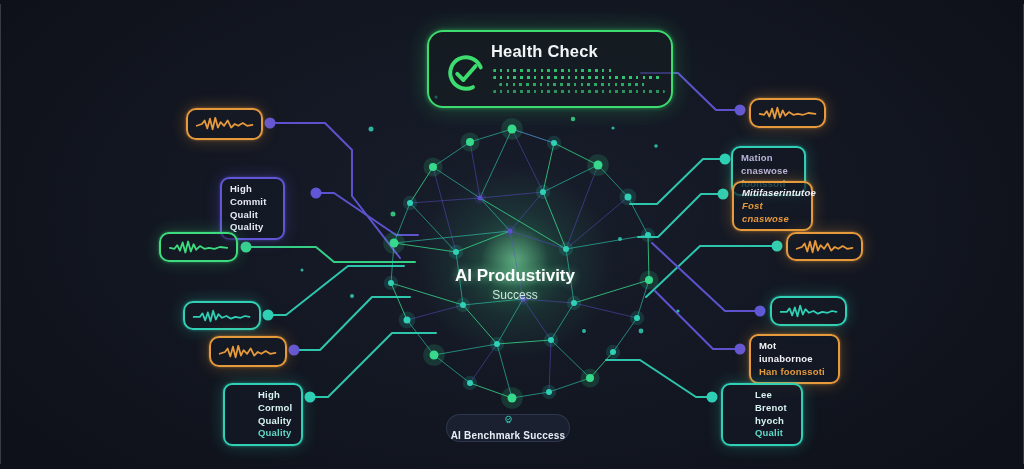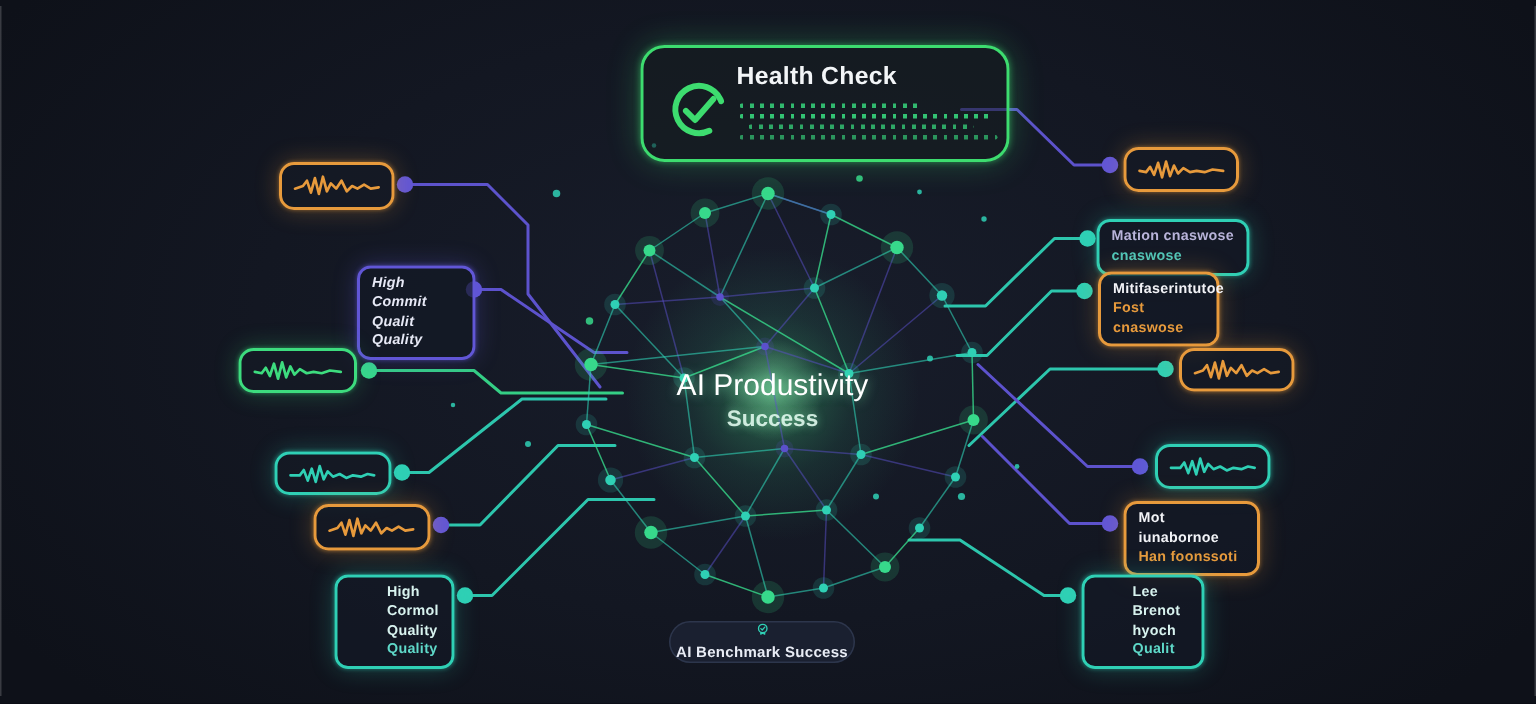--- a/index.html
+++ b/index.html
@@ -37,22 +37,22 @@
   .health .title{position:absolute;left:62px;top:10px;font-size:16.5px;font-weight:700;color:#f2f5f7;letter-spacing:.2px;}
   .dotrows{position:absolute;left:64px;top:37px;}
   .dotrow{height:2.6px;border-radius:2px;margin-bottom:4.4px;
     background-image:repeating-linear-gradient(90deg,#36d57c 0 2.6px,transparent 2.6px 6.8px);}
   .dotrow:nth-child(1){width:120px;opacity:.85;}
   .dotrow:nth-child(2){width:168px;opacity:.9;}
   .dotrow:nth-child(3){width:150px;opacity:.75;margin-left:6px;}
   .dotrow:nth-child(4){width:172px;opacity:.65;}
 
   .center-label{left:430px;top:246px;width:170px;text-align:center;z-index:3;}
-  .center-label .cl1{font-size:20px;font-weight:400;color:#ffffff;text-shadow:0 0 8px rgba(140,255,190,.6);}
-  .center-label .cl2{font-size:15px;font-weight:700;color:rgba(228,252,240,.88);margin-top:2px;text-shadow:0 0 6px rgba(140,255,190,.5);}
+  .center-label .cl1{font-size:17px;font-weight:700;color:#ffffff;text-shadow:0 0 8px rgba(140,255,190,.6);margin-top:20px;}
+  .center-label .cl2{font-size:12px;font-weight:400;color:rgba(228,252,240,.88);margin-top:2px;text-shadow:0 0 6px rgba(140,255,190,.5);}
 
   .badge{left:446px;top:414px;width:124px;height:28px;border-radius:14px;
     background:rgba(27,34,50,.92);border:1px solid rgba(80,95,130,.35);
     display:flex;align-items:center;justify-content:center;gap:6px;flex-direction:column;}
   .badge span{font-size:10px;font-weight:600;color:#e8ecf5;letter-spacing:.2px;}
 </style>
 </head>
 <body>
 
 <div class="stage">
@@ -259,21 +259,21 @@
         <div class="dotrow"></div>
         <div class="dotrow"></div>
     </div>
   </div>
 
   <div class="abs wavebox c-orange" style="left:186px;top:108px;width:77px;height:32px;">
     <svg width="62" height="20" viewBox="0 0 70 22" fill="none">
         <path d="M3 13 L9 11 12 7 15 16 18 5 21 17 24 4 27 15 30 9 34 13 38 7 42 15 46 11 50 13 55 10 60 13 66 12" stroke="currentColor" stroke-width="2" stroke-linecap="round" stroke-linejoin="round"></path>
       </svg>
   </div>
-  <div class="abs textbox c-purple tb-purple" style="left:238px;top:177px;width:79px;font-style:italic;">
+  <div class="abs textbox c-purple tb-purple" style="left:220px;top:177px;width:65px;">
     <span class="l1">High Commit Qualit</span>
     <span class="l2">Quality</span>
   </div>
   <div class="abs wavebox c-green" style="left:159px;top:232px;width:79px;height:30px;">
     <svg width="64" height="20" viewBox="0 0 70 22" fill="none">
         <path d="M3 12 L8 13 11 9 14 15 17 6 20 17 23 5 26 16 29 8 32 14 36 10 41 13 46 12 52 13 58 11 66 12" stroke="currentColor" stroke-width="2" stroke-linecap="round" stroke-linejoin="round"></path>
       </svg>
   </div>
   <div class="abs wavebox c-teal" style="left:183px;top:301px;width:78px;height:29px;">
     <svg width="62" height="20" viewBox="0 0 70 22" fill="none">
@@ -288,25 +288,25 @@
   <div class="abs textbox c-teal tb-teal" style="left:223px;top:383px;width:80px;padding-left:33px;">
     <span class="l1">High Cormol Quality</span>
     <span class="l2">Quality</span>
   </div>
 
   <div class="abs wavebox c-orange" style="left:749px;top:98px;width:77px;height:30px;">
     <svg width="62" height="20" viewBox="0 0 70 22" fill="none">
         <path d="M3 12 L8 13 11 9 14 15 17 6 20 17 23 5 26 16 29 8 32 14 36 10 41 13 46 12 52 13 58 11 66 12" stroke="currentColor" stroke-width="2" stroke-linecap="round" stroke-linejoin="round"></path>
       </svg>
   </div>
-  <div class="abs textbox c-teal tb-teal2" style="left:731px;top:146px;width:102px;">
+  <div class="abs textbox c-teal tb-teal2" style="left:731px;top:146px;width:75px;">
     <span class="l1">Mation cnaswose</span>
-    <span class="l2">cnaswose</span>
-  </div>
-  <div class="abs textbox c-orange tb-orange" style="left:732px;top:181px;width:81px;">
+    <span class="l2">foonssoti</span>
+  </div>
+  <div class="abs textbox c-orange tb-orange" style="left:732px;top:181px;width:81px;font-style:italic;">
     <span class="l1">Mitifaserintutoe</span>
     <span class="l2">Fost cnaswose</span>
   </div>
   <div class="abs wavebox c-orange" style="left:786px;top:232px;width:77px;height:29px;">
     <svg width="62" height="20" viewBox="0 0 70 22" fill="none">
         <path d="M3 13 L9 11 12 7 15 16 18 5 21 17 24 4 27 15 30 9 34 13 38 7 42 15 46 11 50 13 55 10 60 13 66 12" stroke="currentColor" stroke-width="2" stroke-linecap="round" stroke-linejoin="round"></path>
       </svg>
   </div>
   <div class="abs wavebox c-teal" style="left:770px;top:296px;width:77px;height:30px;">
     <svg width="62" height="20" viewBox="0 0 70 22" fill="none">

